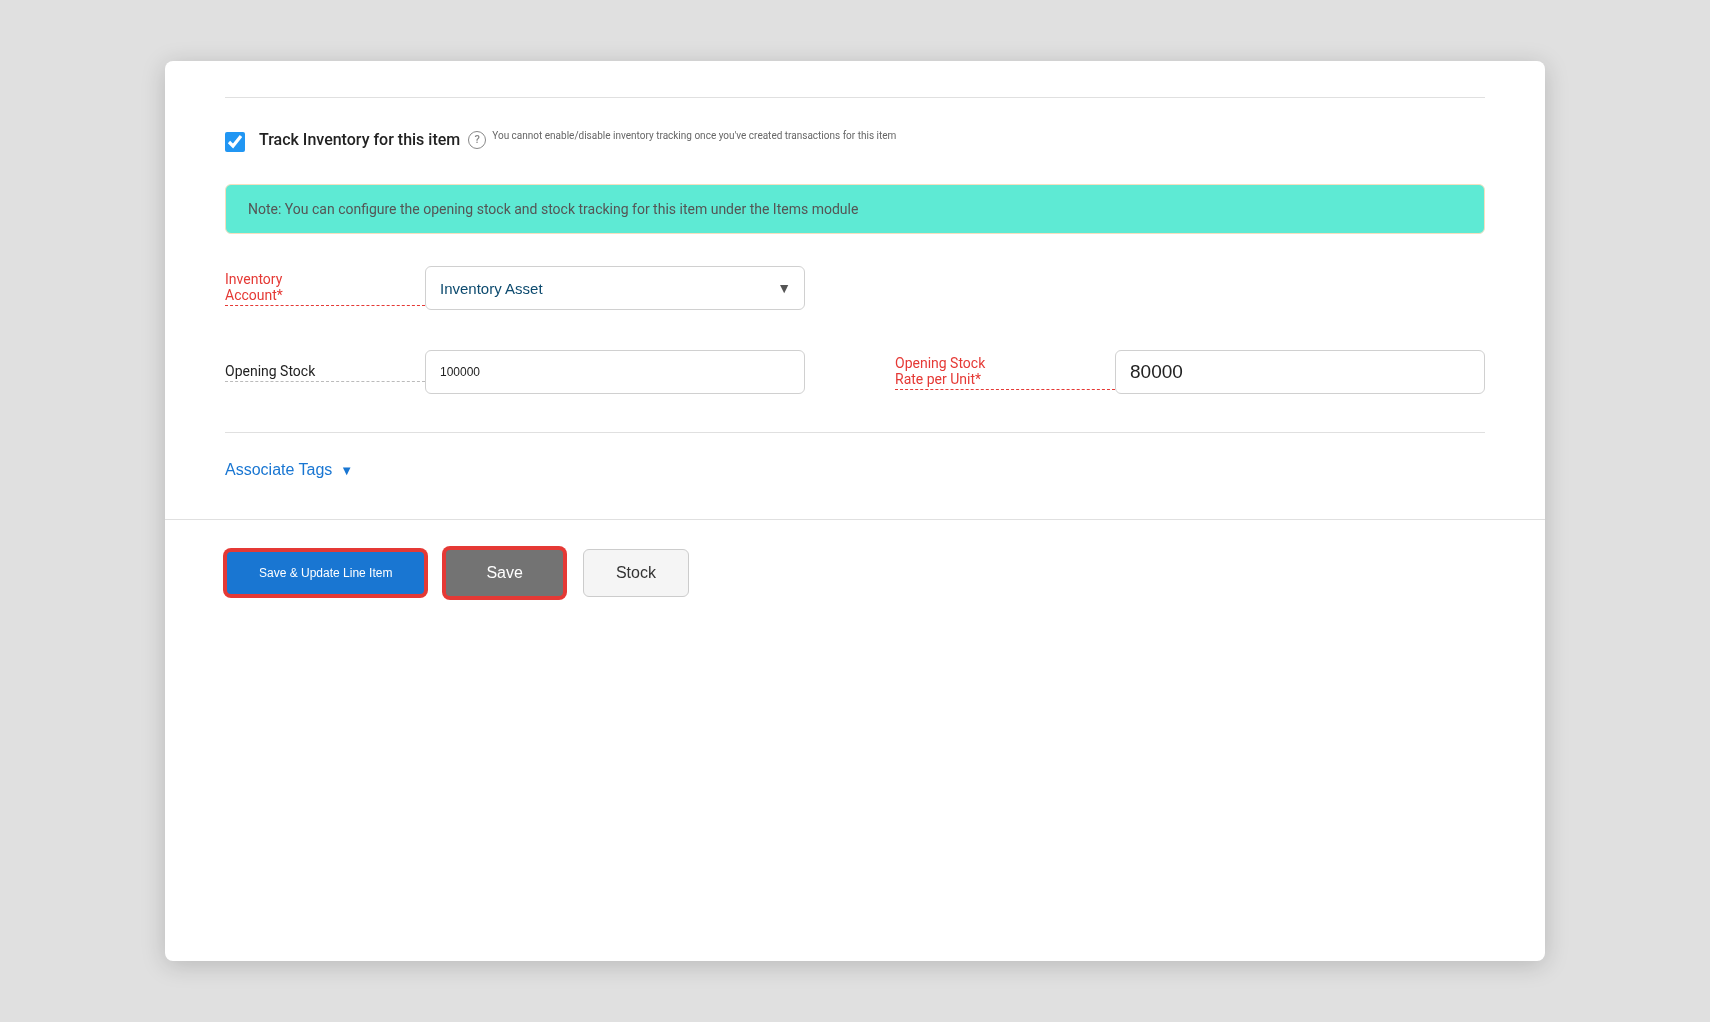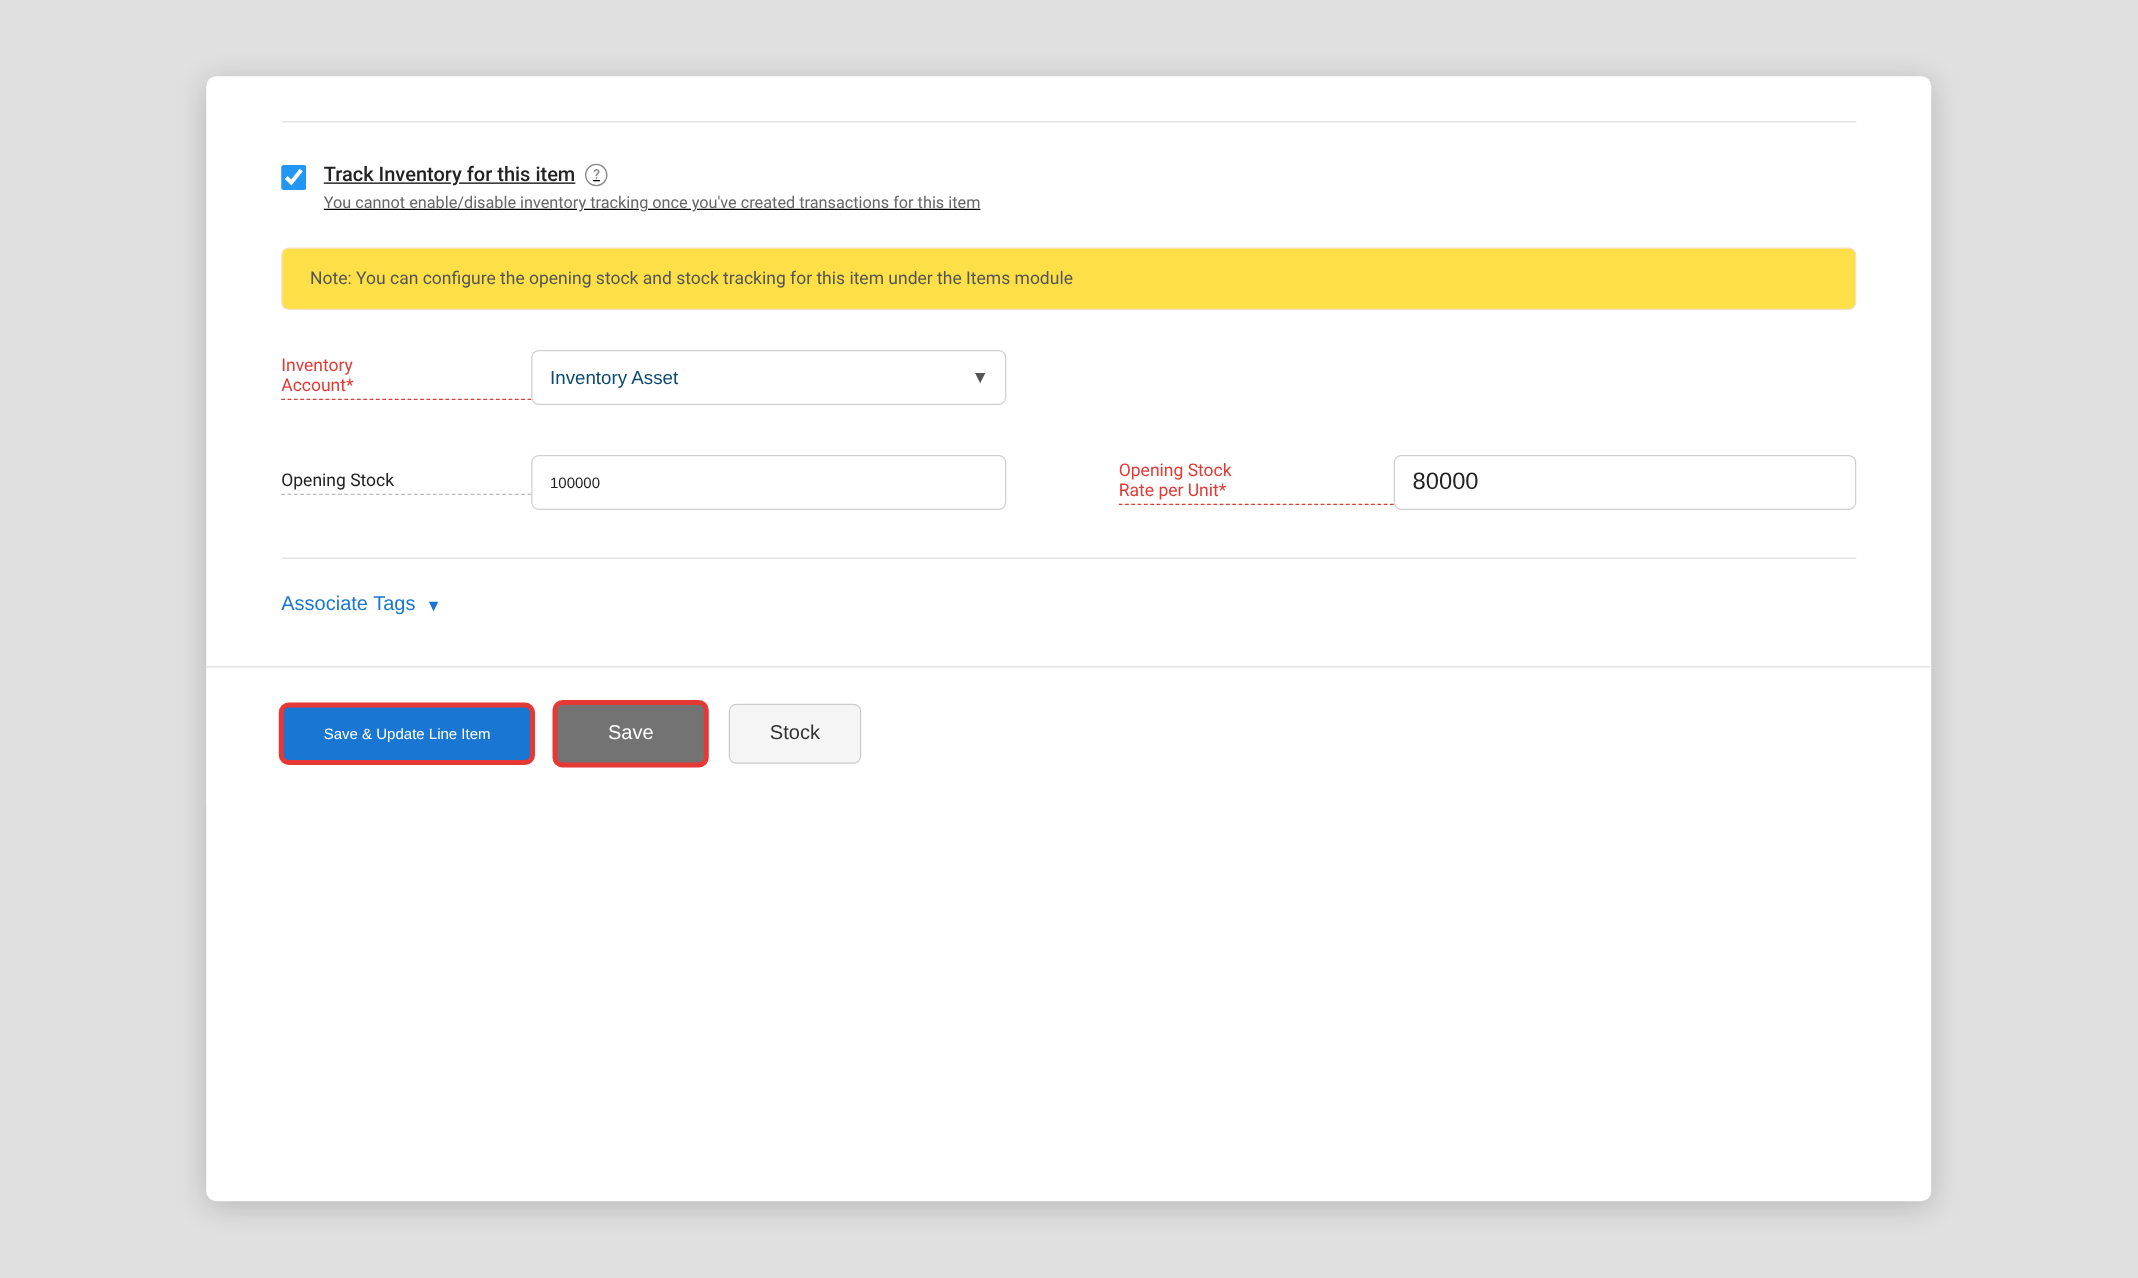--- a/index.html
+++ b/index.html
@@ -52,23 +52,22 @@
 
     .checkbox-wrapper input[type="checkbox"] {
       width: 20px;
       height: 20px;
       accent-color: #2196F3;
       cursor: pointer;
     }
 
     .track-inventory-text {
       display: flex;
-      flex-direction: column;
+      flex-direction: row;
       gap: 6px;
-      text-decoration: underline;
     }
 
     .track-inventory-label {
       display: flex;
       align-items: center;
       gap: 8px;
       font-size: 16px;
       font-weight: 500;
       color: #222;
     }
@@ -80,26 +79,26 @@
       width: 18px;
       height: 18px;
       border-radius: 50%;
       border: 1.5px solid #888;
       color: #888;
       font-size: 11px;
       cursor: pointer;
     }
 
     .track-inventory-sub {
-      font-size: 13px;
+      font-size: 10px;
       color: #666;
     }
 
     .note-box {
-      background: #fde047;
+      background: #5eead4;
       border: 1px solid #f5dfc0;
       border-radius: 6px;
       padding: 16px 22px;
       margin: 28px 0 32px 0;
       font-size: 14px;
       color: #555;
     }
 
     .form-section {
       display: flex;

